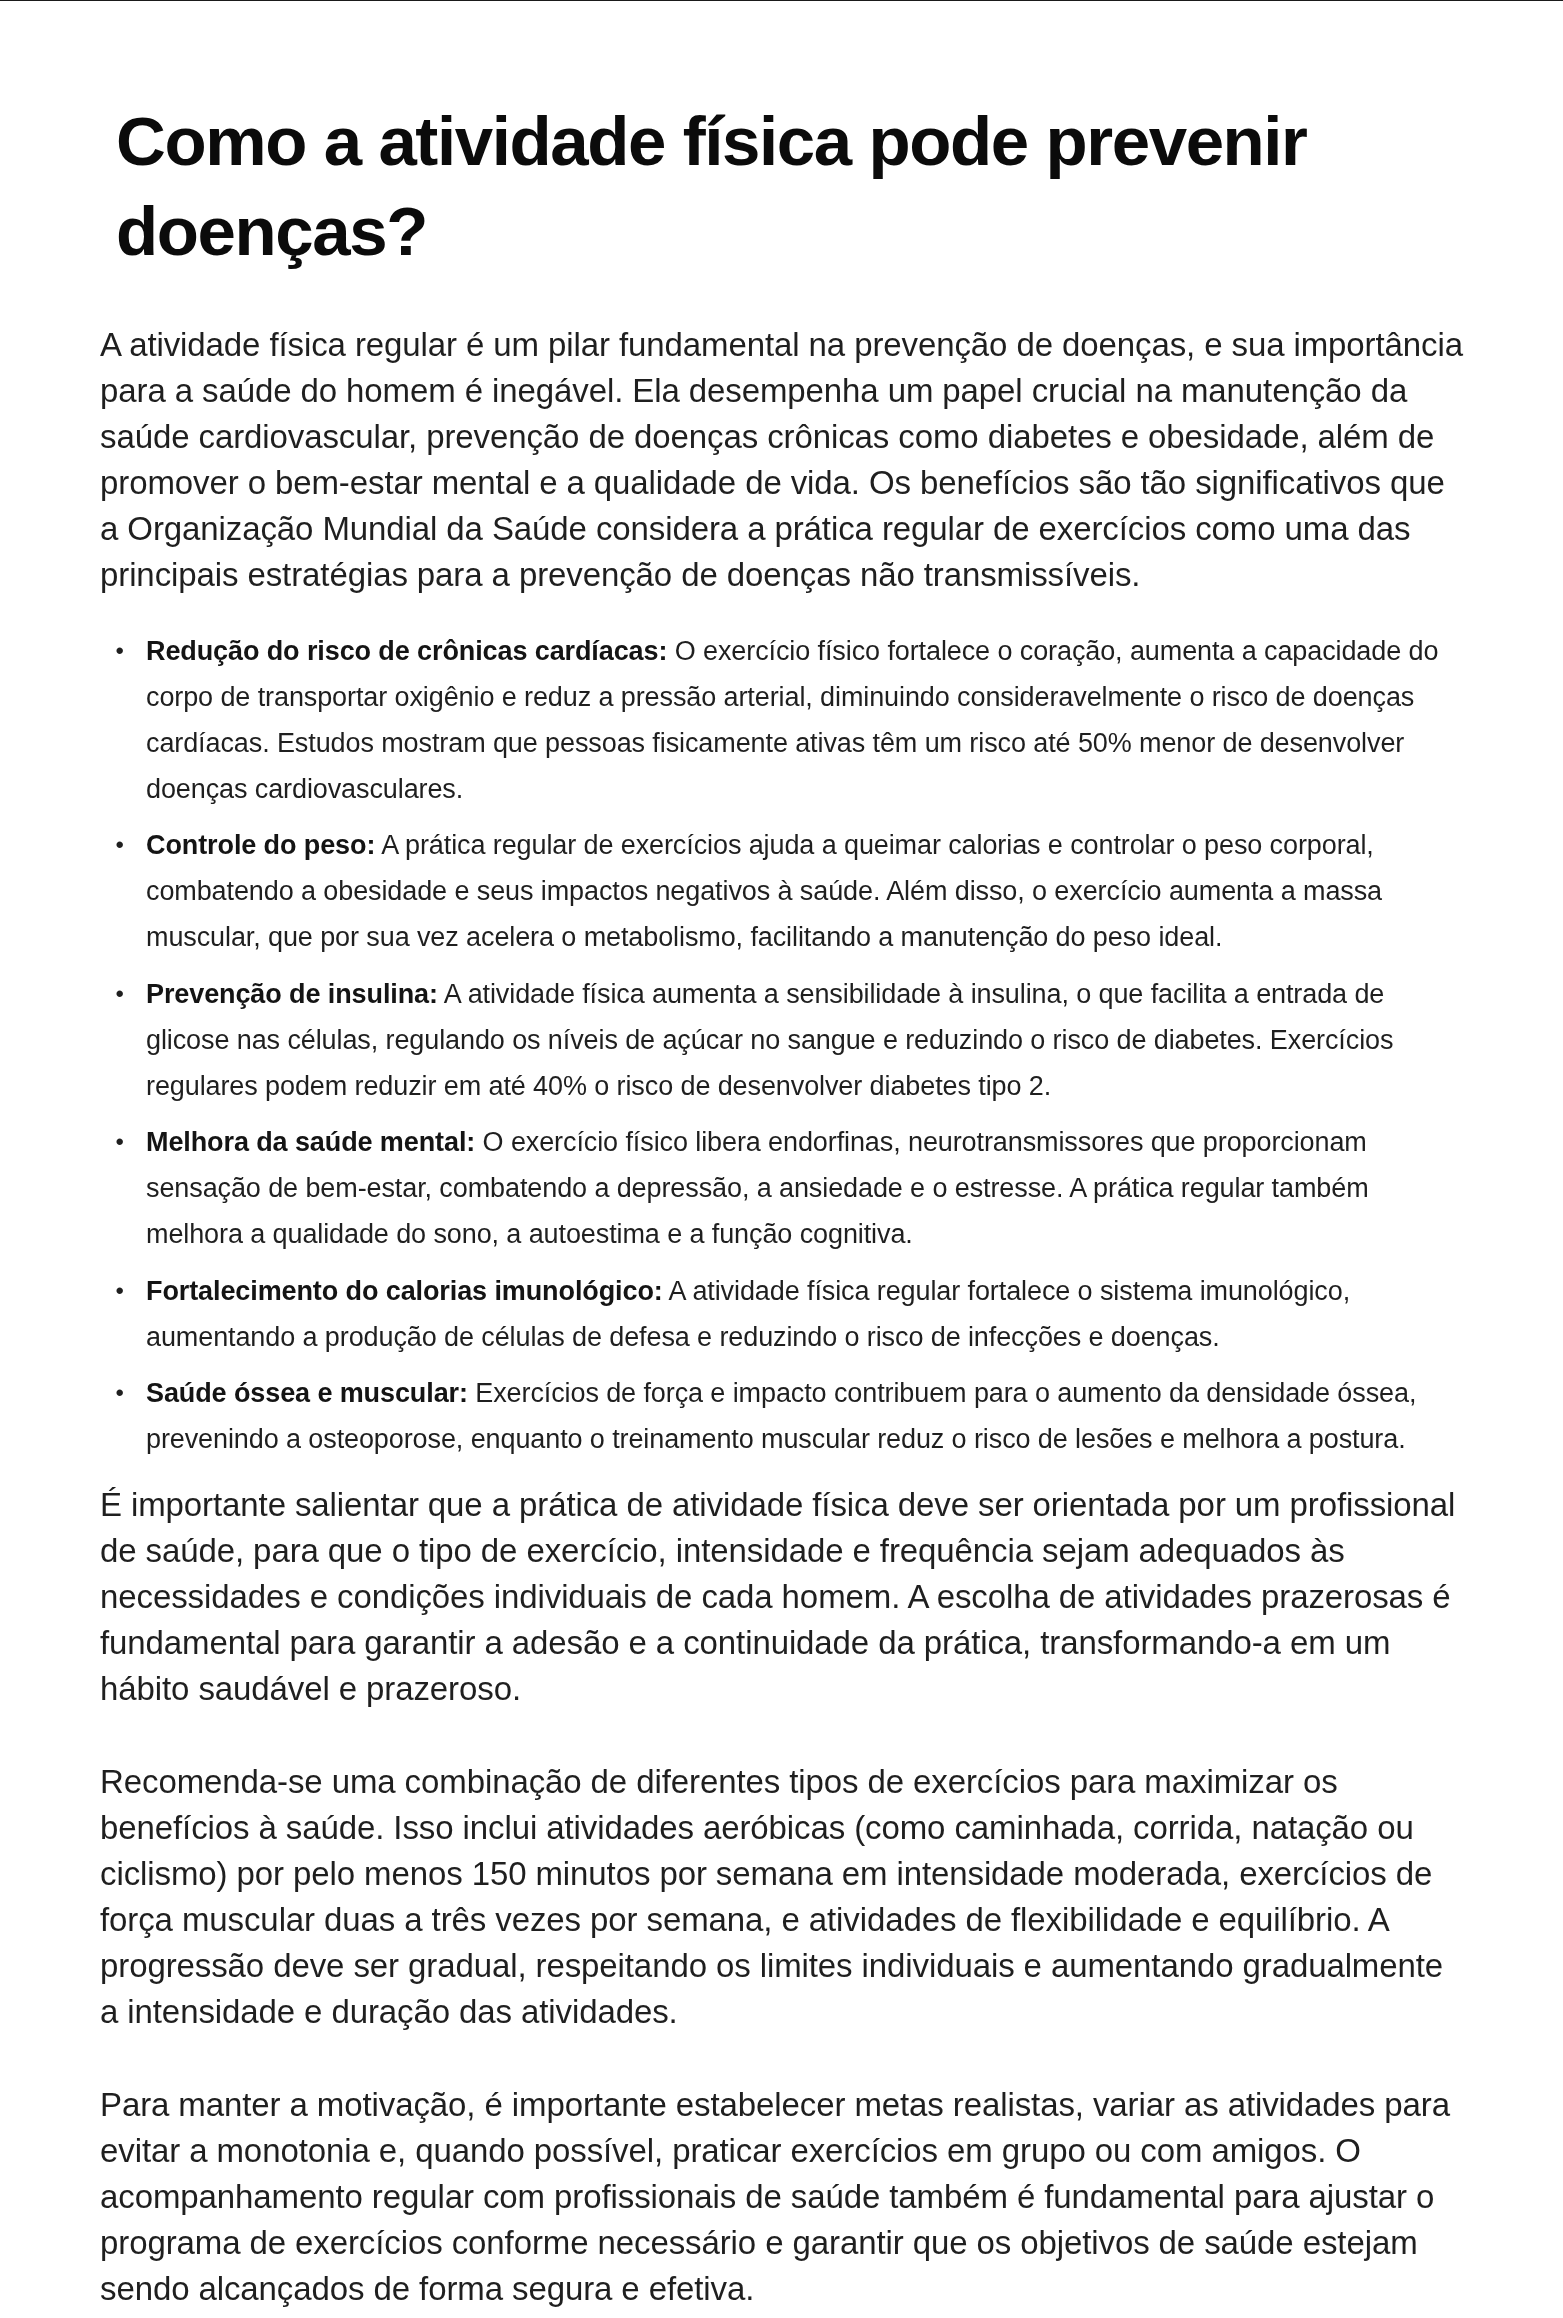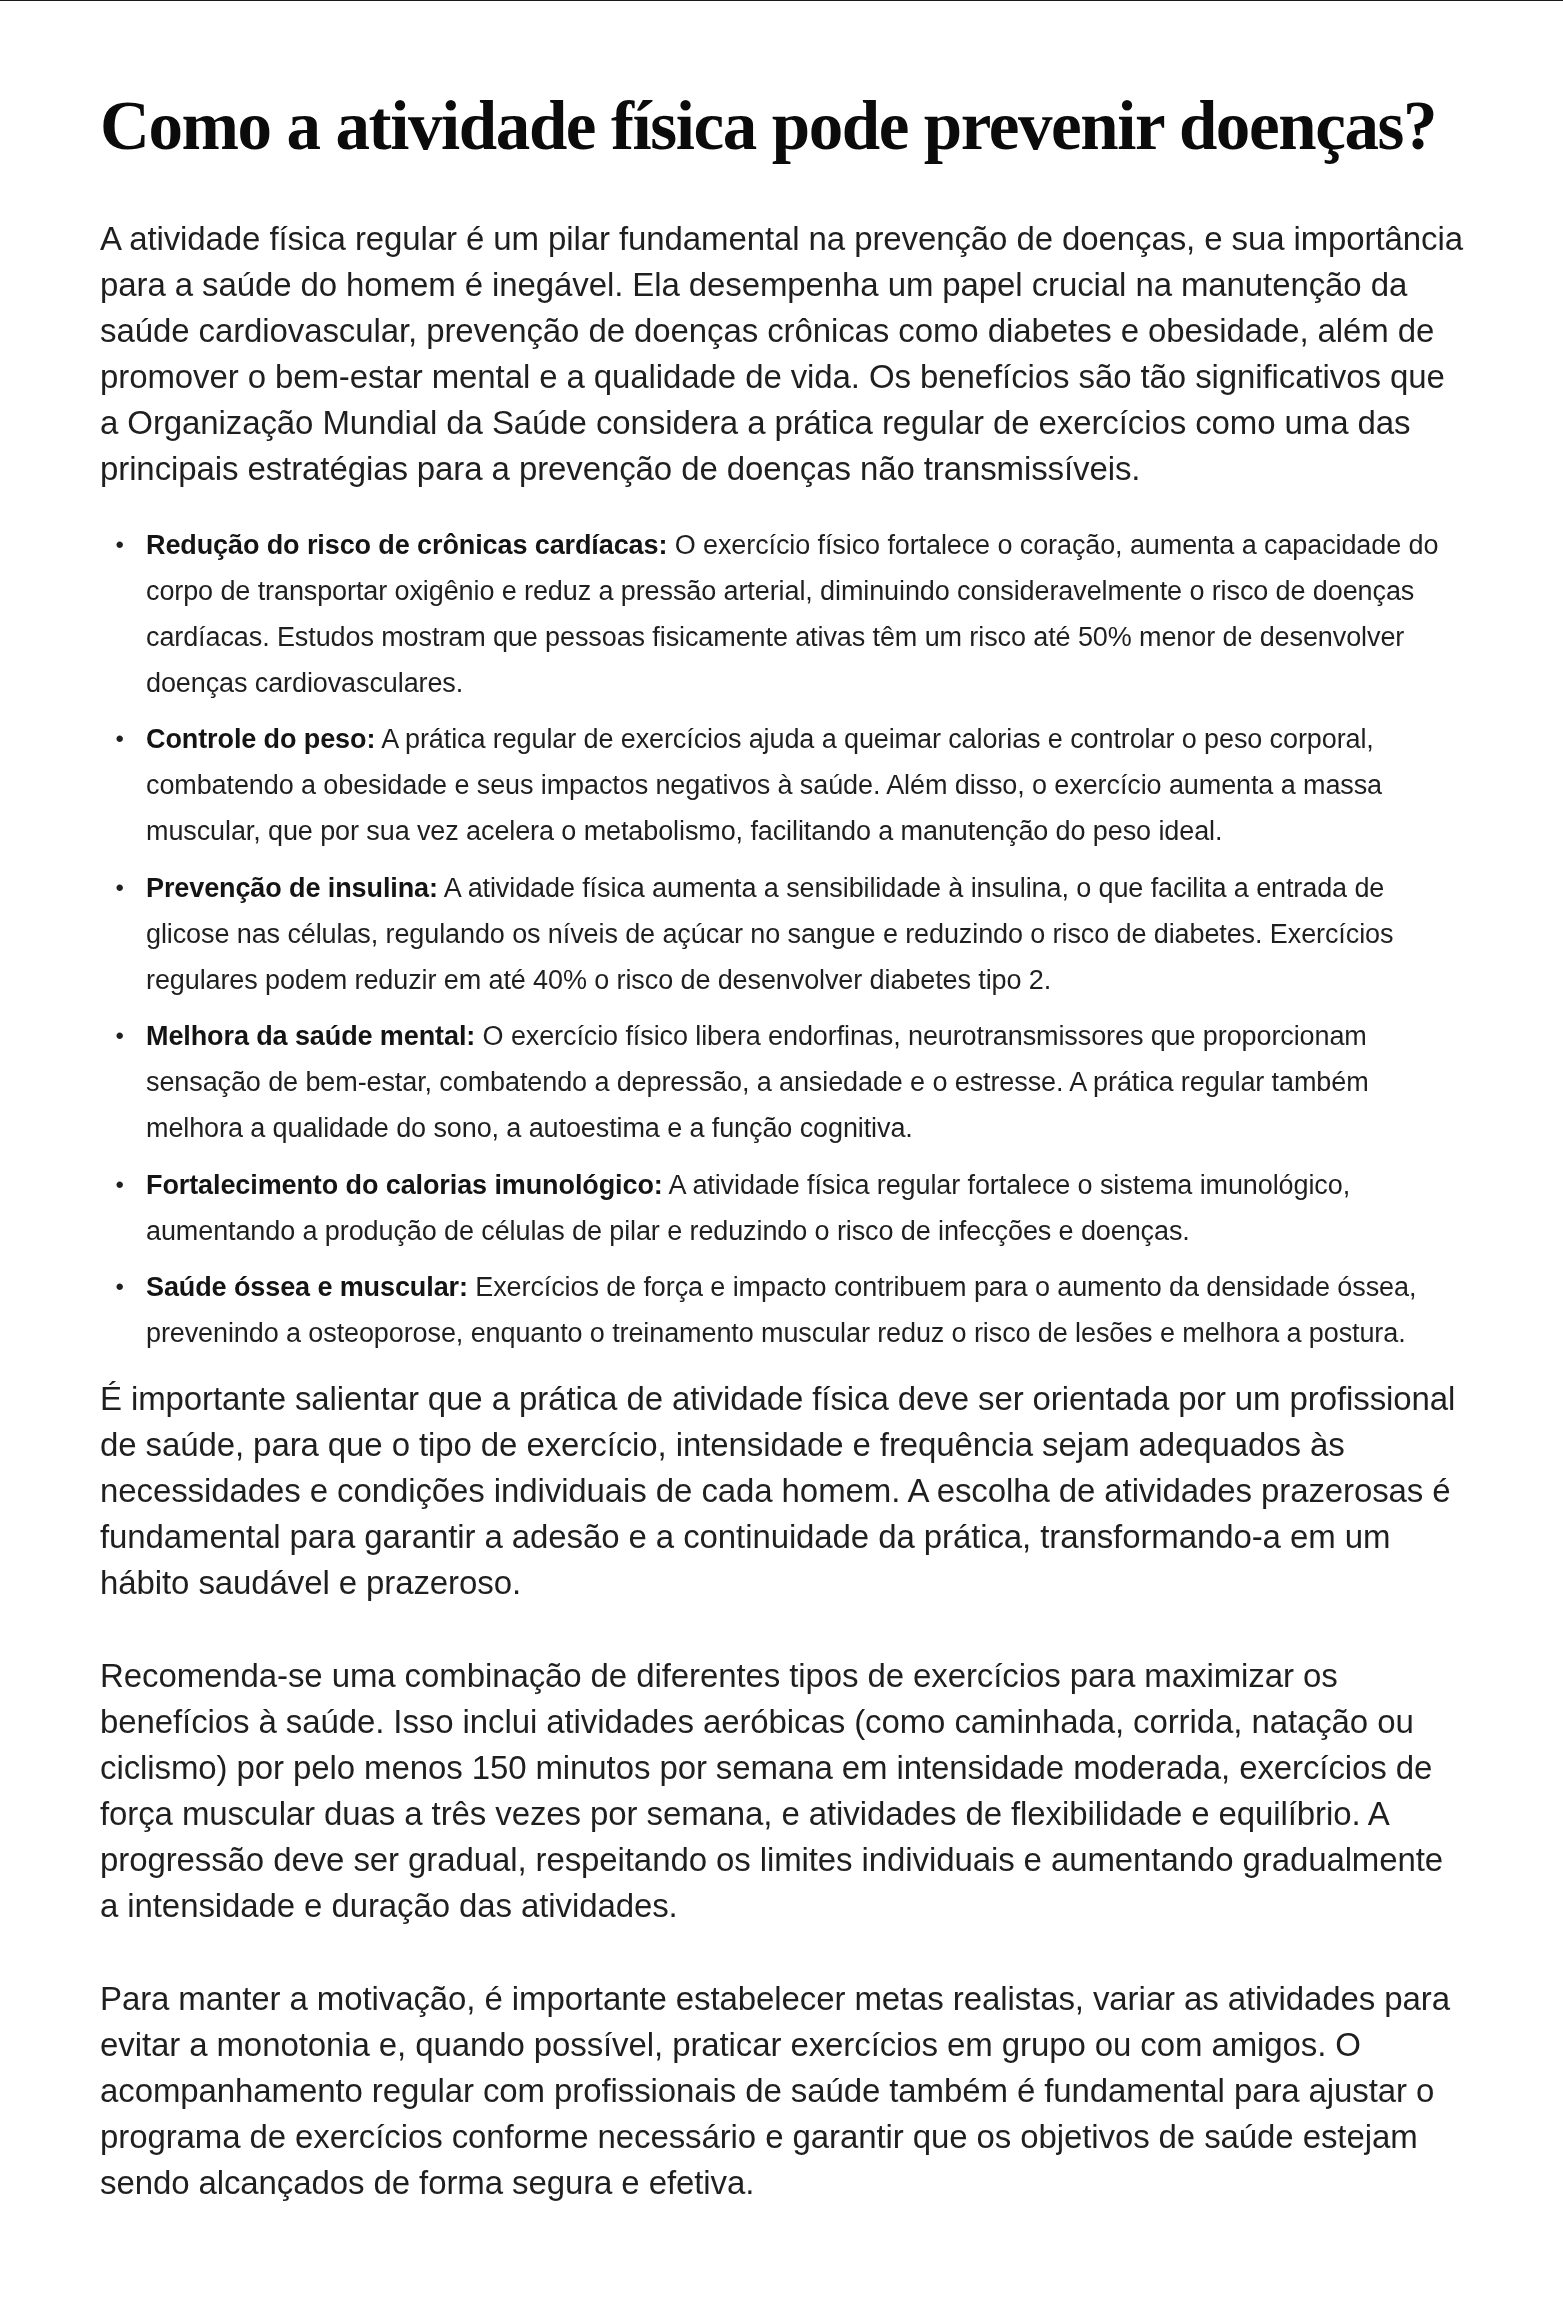--- a/index.html
+++ b/index.html
@@ -12,22 +12,22 @@
     overflow: hidden;
     font-family: "Liberation Sans", sans-serif;
     color: #1f1f1f;
   }
   .article {
     position: relative;
     padding: 80px 0 0 100px;
     width: 1368px;
   }
   h1 {
-    margin: 0;
-    font-family: Liberation Serif, serif;
+    margin: 16px;
+    font-family: Liberation Sans, sans-serif;
     font-weight: 700;
     font-size: 69px;
     line-height: 90px;
     letter-spacing: -1.4px;
     color: #0b0b0b;
   }
   p {
     margin: 0;
     font-size: 33px;
     line-height: 46px;
@@ -78,21 +78,21 @@
     <li>
       <span class="bullet">•</span>
       <strong>Prevenção de insulina:</strong><span> A atividade física aumenta a sensibilidade à insulina, o que facilita a entrada de glicose nas células, regulando os níveis de açúcar no sangue e reduzindo o risco de diabetes. Exercícios regulares podem reduzir em até 40% o risco de desenvolver diabetes tipo 2.</span>
     </li>
     <li>
       <span class="bullet">•</span>
       <strong>Melhora da saúde mental:</strong><span> O exercício físico libera endorfinas, neurotransmissores que proporcionam sensação de bem-estar, combatendo a depressão, a ansiedade e o estresse. A prática regular também melhora a qualidade do sono, a autoestima e a função cognitiva.</span>
     </li>
     <li>
       <span class="bullet">•</span>
-      <strong>Fortalecimento do calorias imunológico:</strong><span> A atividade física regular fortalece o sistema imunológico, aumentando a produção de células de pilar e reduzindo o risco de infecções e doenças.</span>
+      <strong>Fortalecimento do calorias imunológico:</strong><span> A atividade física regular fortalece o sistema imunológico, aumentando a produção de células de defesa e reduzindo o risco de infecções e doenças.</span>
     </li>
     <li>
       <span class="bullet">•</span>
       <strong>Saúde óssea e muscular:</strong><span> Exercícios de força e impacto contribuem para o aumento da densidade óssea, prevenindo a osteoporose, enquanto o treinamento muscular reduz o risco de lesões e melhora a postura.</span>
     </li>
   </ul>
 
   <p class="para">É importante salientar que a prática de atividade física deve ser orientada por um profissional de saúde, para que o tipo de exercício, intensidade e frequência sejam adequados às necessidades e condições individuais de cada homem. A escolha de atividades prazerosas é fundamental para garantir a adesão e a continuidade da prática, transformando-a em um hábito saudável e prazeroso.</p>
   <p class="para">Recomenda-se uma combinação de diferentes tipos de exercícios para maximizar os benefícios à saúde. Isso inclui atividades aeróbicas (como caminhada, corrida, natação ou ciclismo) por pelo menos 150 minutos por semana em intensidade moderada, exercícios de força muscular duas a três vezes por semana, e atividades de flexibilidade e equilíbrio. A progressão deve ser gradual, respeitando os limites individuais e aumentando gradualmente a intensidade e duração das atividades.</p>
   <p class="para">Para manter a motivação, é importante estabelecer metas realistas, variar as atividades para evitar a monotonia e, quando possível, praticar exercícios em grupo ou com amigos. O acompanhamento regular com profissionais de saúde também é fundamental para ajustar o programa de exercícios conforme necessário e garantir que os objetivos de saúde estejam sendo alcançados de forma segura e efetiva.</p>

